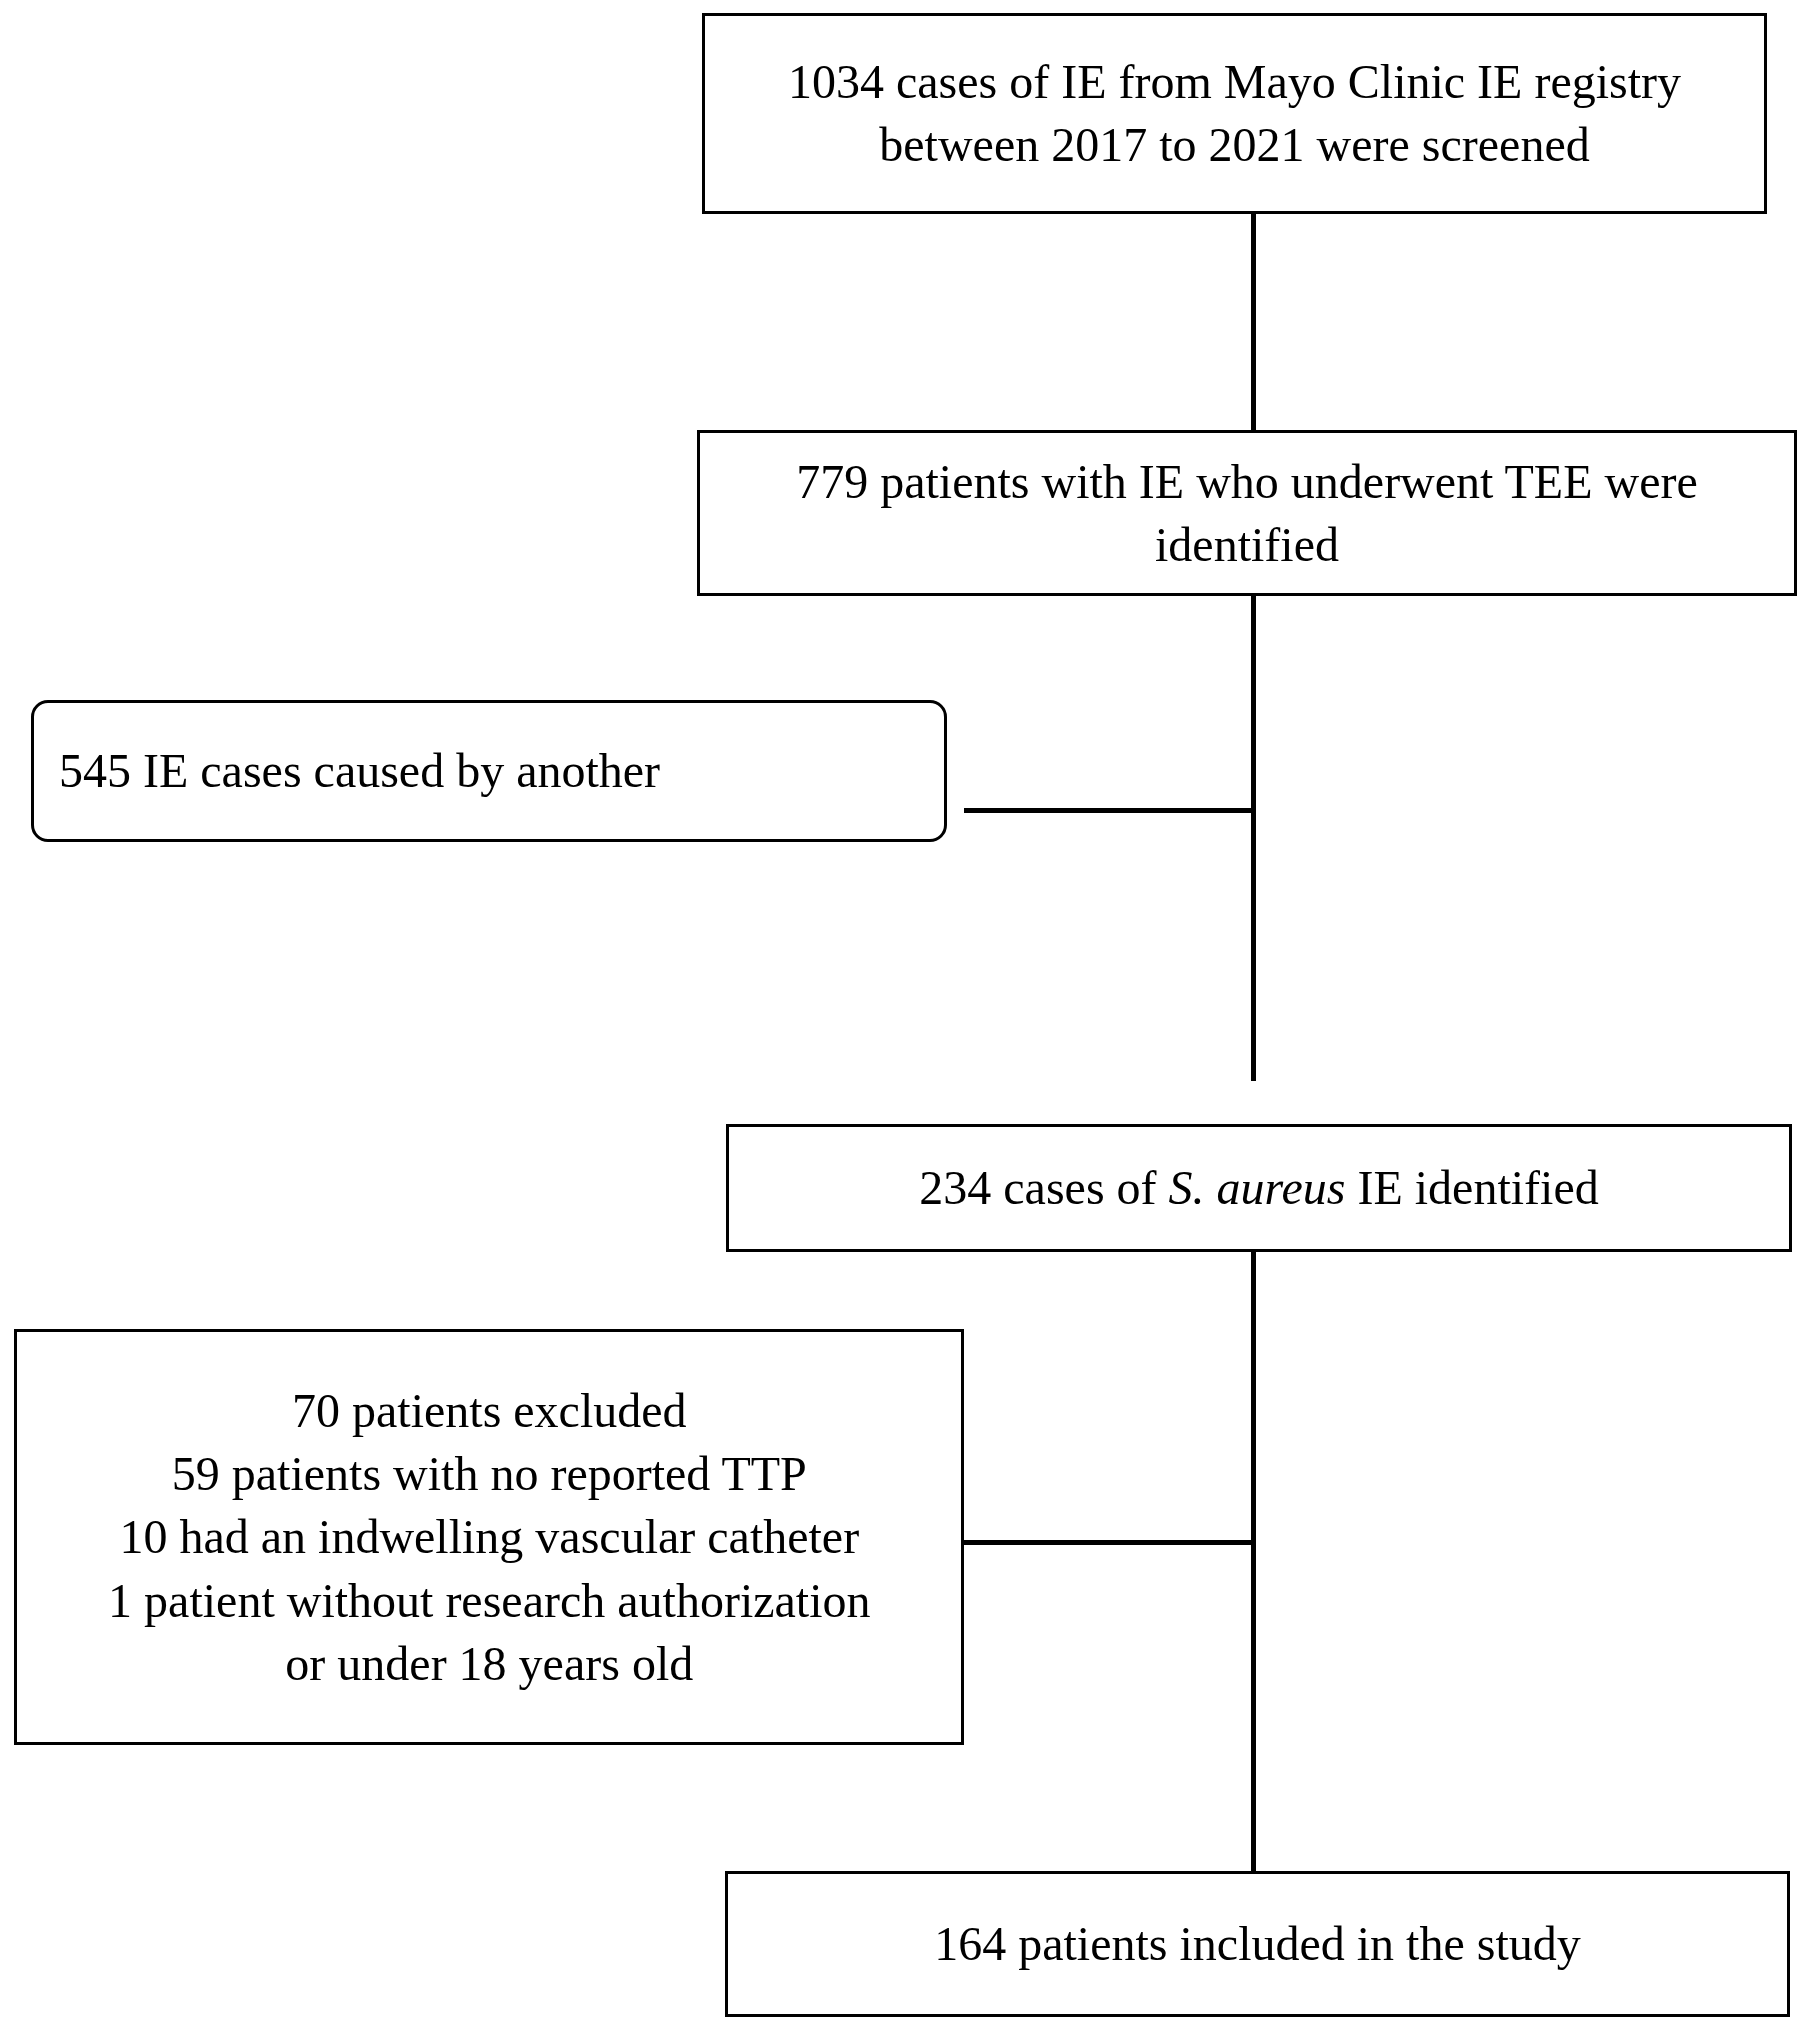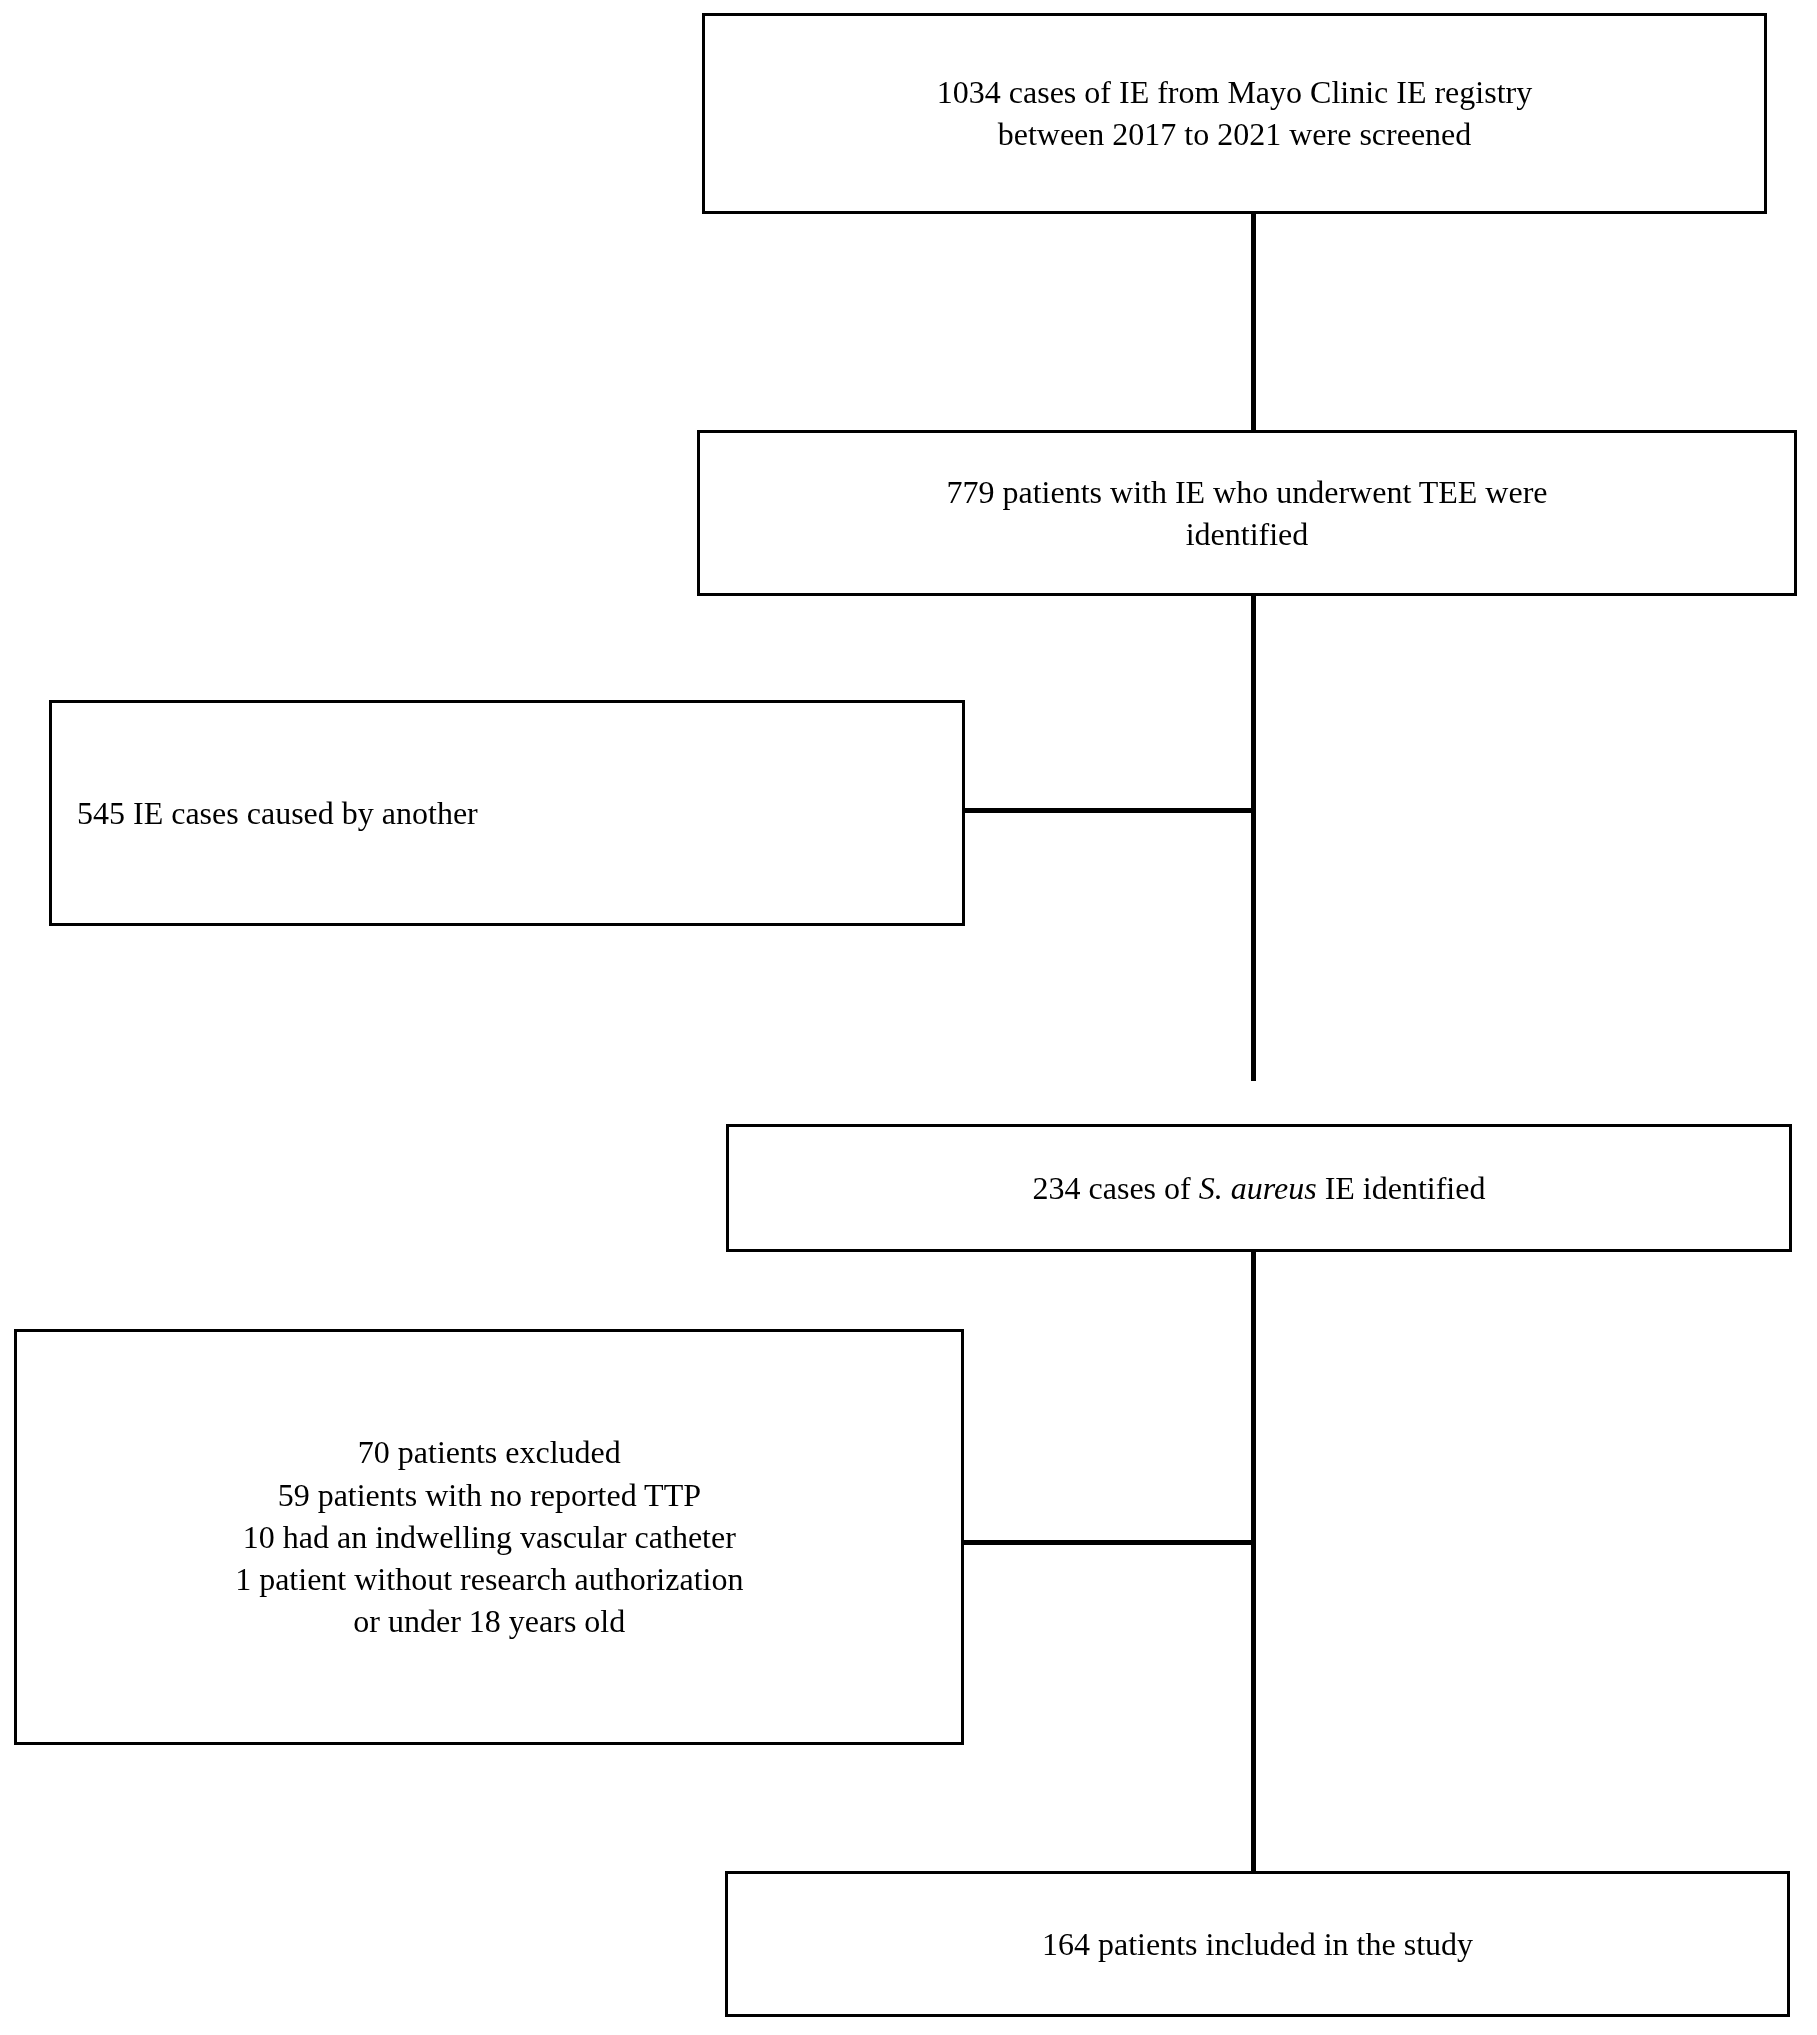--- a/index.html
+++ b/index.html
@@ -20,21 +20,21 @@
     position: absolute;
     box-sizing: border-box;
     border: 3.4px solid #000000;
     background: #ffffff;
     display: flex;
     align-items: center;
     justify-content: center;
     z-index: 2;
   }
   .node .txt {
-    font-size: 32px;
+    font-size: 48px;
     line-height: 1.32;
     text-align: center;
     padding: 0 19.4px;
     width: 100%;
   }
   .node.left-align .txt {
     text-align: left;
     padding-left: 25px;
   }
   .node .txt .ln {
@@ -46,21 +46,21 @@
   
   .conn {
     position: absolute;
     background: #000000;
     z-index: 1;
   }
 
   
   #node-screened   { left: 702px; top: 12.6px;   width: 1065px; height: 201px; }
   #node-tee        { left: 697px; top: 430px;  width: 1100px; height: 166px; align-items: center; }
-  #node-excluded-micro { left: 49px;  top: 700px; width: 916px; height: 226px; }
+  #node-excluded-micro { left: 31px;  top: 700px; width: 916px; height: 142px; border-radius: 17px; }
   #node-saureus    { left: 710px; top: 1124px; width: 1066px; height: 128px; margin-left: 16px; }
   #node-excluded-list  { left: 14.3px;  top: 1329px; width: 950px; height: 416px; }
   #node-included   { left: 725px; top: 1871px; width: 1065px; height: 146px; justify-content: flex-end; }
 
   
   #spine-1 { left: 1251px; top: 214px;  width: 5.1px; height: 217px; }
   #spine-2 { left: 1251px; top: 596px; width: 5.1px; height: 485px; }
   #spine-3 { left: 1251px; top: 1209px; width: 5.1px; height: 662px; }
 
   

